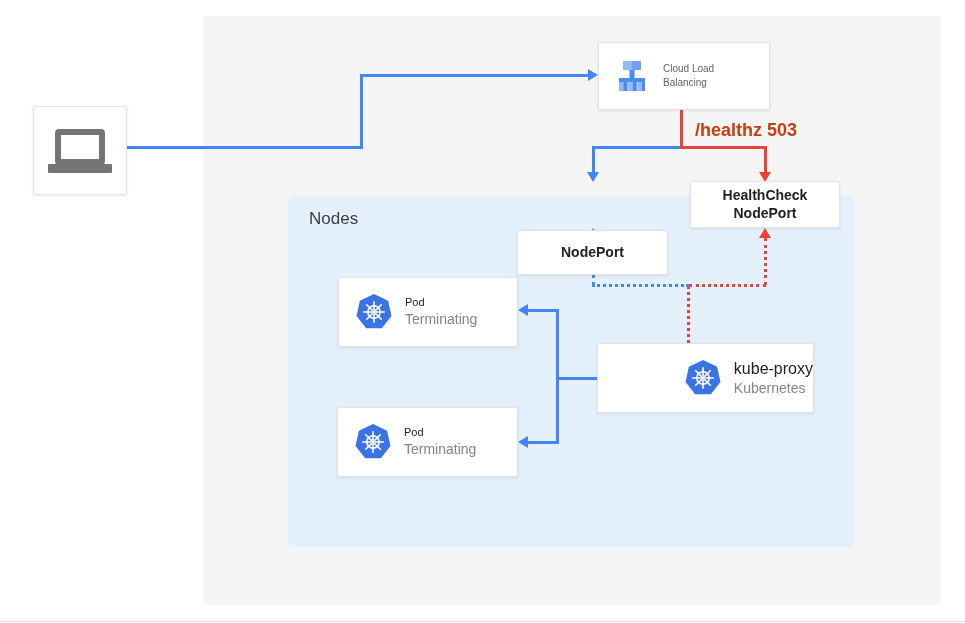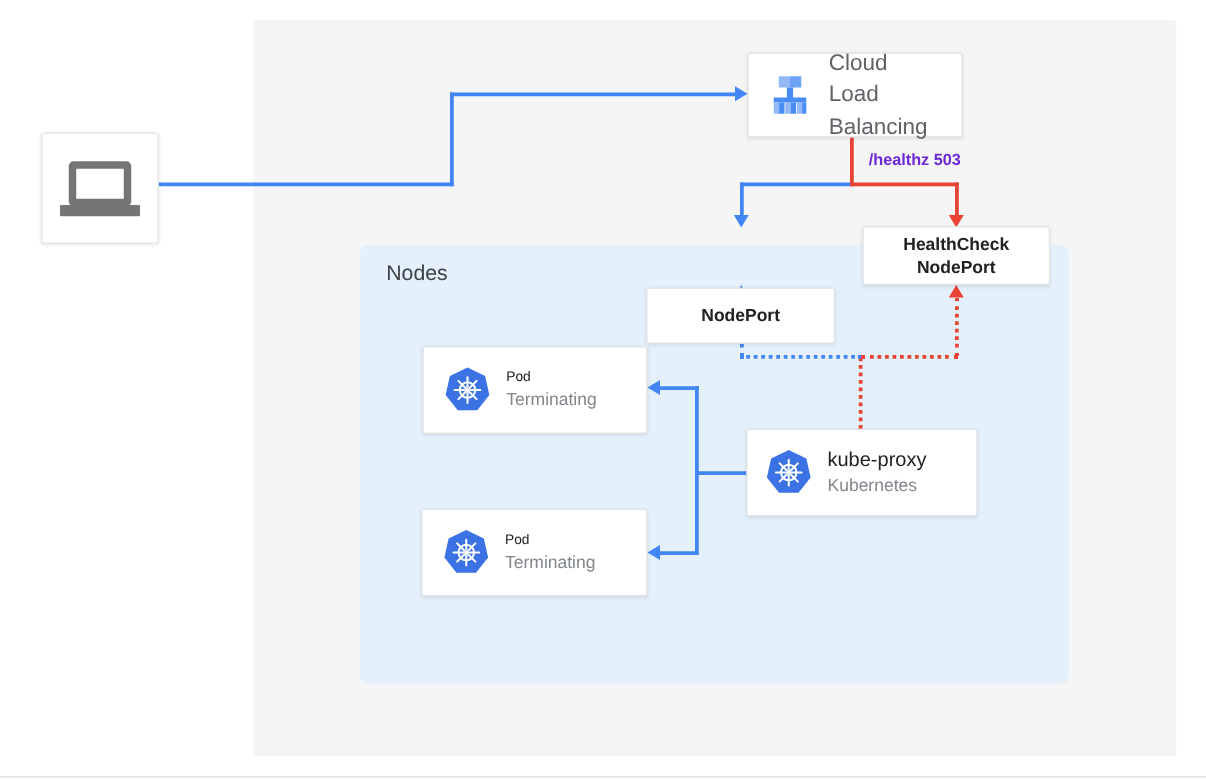--- a/index.html
+++ b/index.html
@@ -12,22 +12,22 @@
   .nodes-panel{position:absolute;left:288px;top:196px;width:567px;height:351px;background:#e4f1fc;border-radius:6px;}
   .nodes-label{position:absolute;left:21px;top:13px;font-size:17px;color:#3c4043;}
   .card{
     position:absolute;background:#ffffff;border:1px solid #e4e4e4;border-radius:2px;
     box-shadow:0 1px 3px rgba(0,0,0,0.10);box-sizing:border-box;
     display:flex;align-items:center;
   }
   .card .txt-title{font-size:11px;color:#202124;line-height:1.35;}
   .card .txt-sub{font-size:14px;color:#80868b;line-height:1.35;}
   .bold-label{font-weight:bold;font-size:14px;color:#202124;text-align:center;line-height:1.25;width:100%;}
-  .clb-text{font-size:18px;color:#5f6368;line-height:1.4;width:84px;}
-  .healthz{position:absolute;left:695px;top:120px;font-size:13px;font-weight:bold;color:#6d28d9;}
+  .clb-text{font-size:10px;color:#5f6368;line-height:1.4;width:84px;}
+  .healthz{position:absolute;left:695px;top:120px;font-size:18px;font-weight:bold;color:#c2410c;}
   
   .lh{position:absolute;height:3px;}
   .lv{position:absolute;width:3px;}
   .blue{background:#4285f4;}
   .red{background:#ea4335;}
   .dh{position:absolute;height:0;border-top:3px dotted;}
   .dv{position:absolute;width:0;border-left:3px dotted;}
   .dot-blue{border-color:#4285f4;}
   .dot-red{border-color:#ea4335;}
   .arr{position:absolute;width:0;height:0;}
@@ -156,21 +156,21 @@
       </g>
       <circle cx="19" cy="19" r="1.7" fill="#ffffff"></circle>
     </svg>
   </span>
   <div>
     <div class="txt-title">Pod</div>
     <div class="txt-sub">Terminating</div>
   </div>
 </div>
 
-<div class="card" style="left:597px;top:343px;width:185px;height:70px;">
+<div class="card" style="left:597px;top:343px;width:217px;height:70px;justify-content:flex-end;">
   <span class="icon-pad" style="margin-left:14px;">
     <svg width="38" height="38" viewBox="0 0 38 38">
       <polygon points="19,1 33.1,7.8 36.5,23 26.8,35.2 11.2,35.2 1.5,23 4.9,7.8" fill="#3b72e4"></polygon>
       <g stroke="#ffffff" stroke-width="1.6" stroke-linecap="round" fill="none">
         <circle cx="19" cy="19" r="6.2"></circle>
         <line x1="21.2" y1="19" x2="29.3" y2="19"></line>
         <line x1="20.6" y1="20.6" x2="26.3" y2="26.3"></line>
         <line x1="19" y1="21.2" x2="19" y2="29.3"></line>
         <line x1="17.4" y1="20.6" x2="11.7" y2="26.3"></line>
         <line x1="16.8" y1="19" x2="8.7" y2="19"></line>

